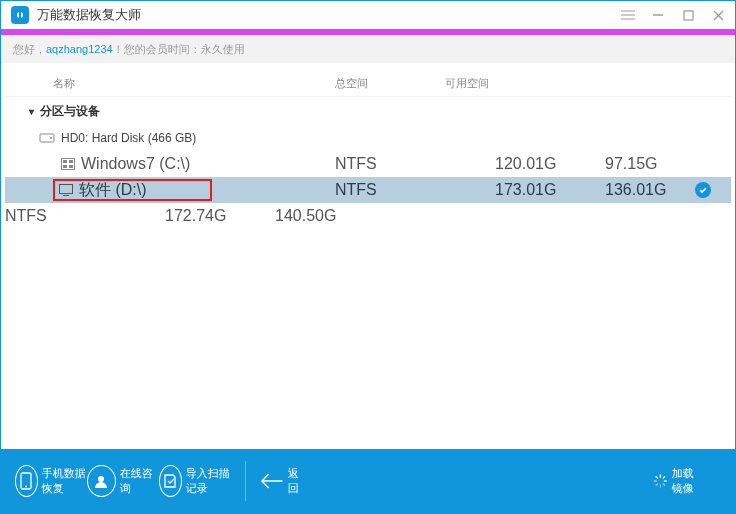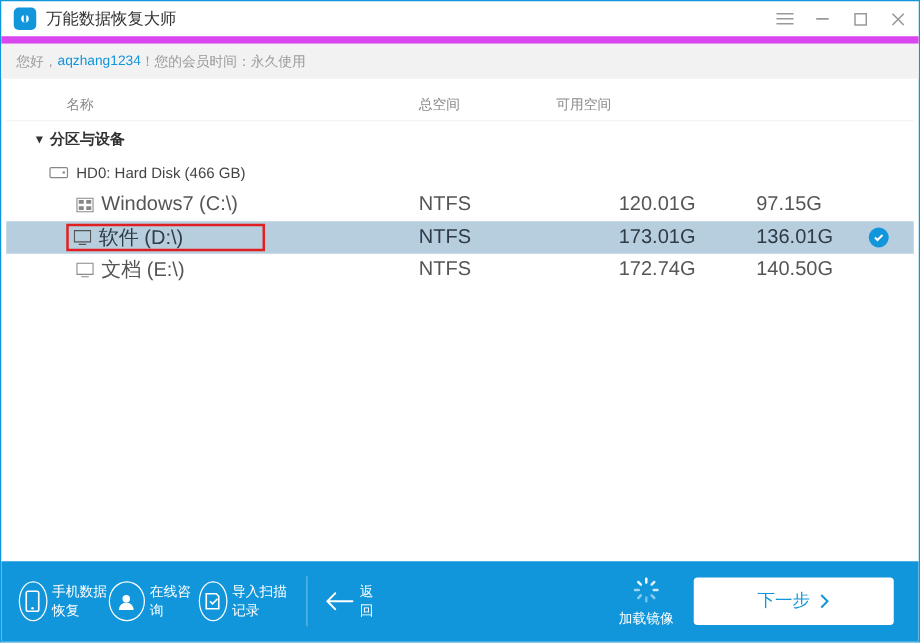--- a/index.html
+++ b/index.html
@@ -147,21 +147,21 @@
     flex-direction: row;
     align-items: center;
     gap: 4px;
     font-size: 11px;
     cursor: pointer;
     width: 48px;
   }
   .foot-spacer { flex: 1; }
   .foot-load {
     display: flex;
-    flex-direction: column;
+    flex-direction: row;
     align-items: center;
     gap: 4px;
     font-size: 11px;
     cursor: pointer;
     width: 48px;
     margin-right: 14px;
   }
   .next-btn {
     width: 160px; height: 38px;
     background: #fff;
@@ -277,29 +277,20 @@
     <div class="pchk">
       <span class="chkmark">
         <svg width="10" height="10" viewBox="0 0 10 10">
             <path d="M2 5l2 2 4-4" stroke="#fff" stroke-width="1.6" fill="none"></path>
           </svg>
       </span>
     </div>
   </div>
 
   <div class="part-row">
-    <div class="pname">
-      <span class="picon">
-        <svg class="sicon" width="14" height="12" viewBox="0 0 14 12">
-            <rect x="0.5" y="0.5" width="13" height="9" fill="none" stroke="currentColor"></rect>
-            <path d="M4 11.5h6" stroke="currentColor"></path>
-          </svg>
-      </span>
-      <span>文档 (E:\)</span>
-    </div>
     <div class="ptype">NTFS</div>
     <div class="ptotal">172.74G</div>
     <div class="pfree">140.50G</div>
     <div class="pchk"></div>
   </div>
 </div>
 
 <div class="footer">
   <div class="foot-btn">
     <div class="circle">
@@ -349,19 +340,13 @@
           <path d="M17 11h3" opacity="0.8"></path>
         <path d="M4.6 4.6l2.1 2.1" opacity="0.9"></path>
           <path d="M15.3 15.3l2.1 2.1" opacity="0.5"></path>
         <path d="M4.6 17.4l2.1-2.1" opacity="0.5"></path>
           <path d="M15.3 6.7l2.1-2.1" opacity="0.85"></path>
       </g>
     </svg>
     <span>加载镜像</span>
   </div>
 
-  <div class="next-btn">
-    <span>下一步</span>
-    <svg width="8" height="12" viewBox="0 0 8 12">
-        <path d="M1 1l5 5-5 5" stroke="#1296db" stroke-width="1.6" fill="none"></path>
-      </svg>
-  </div>
 </div>
 
 </body></html>

